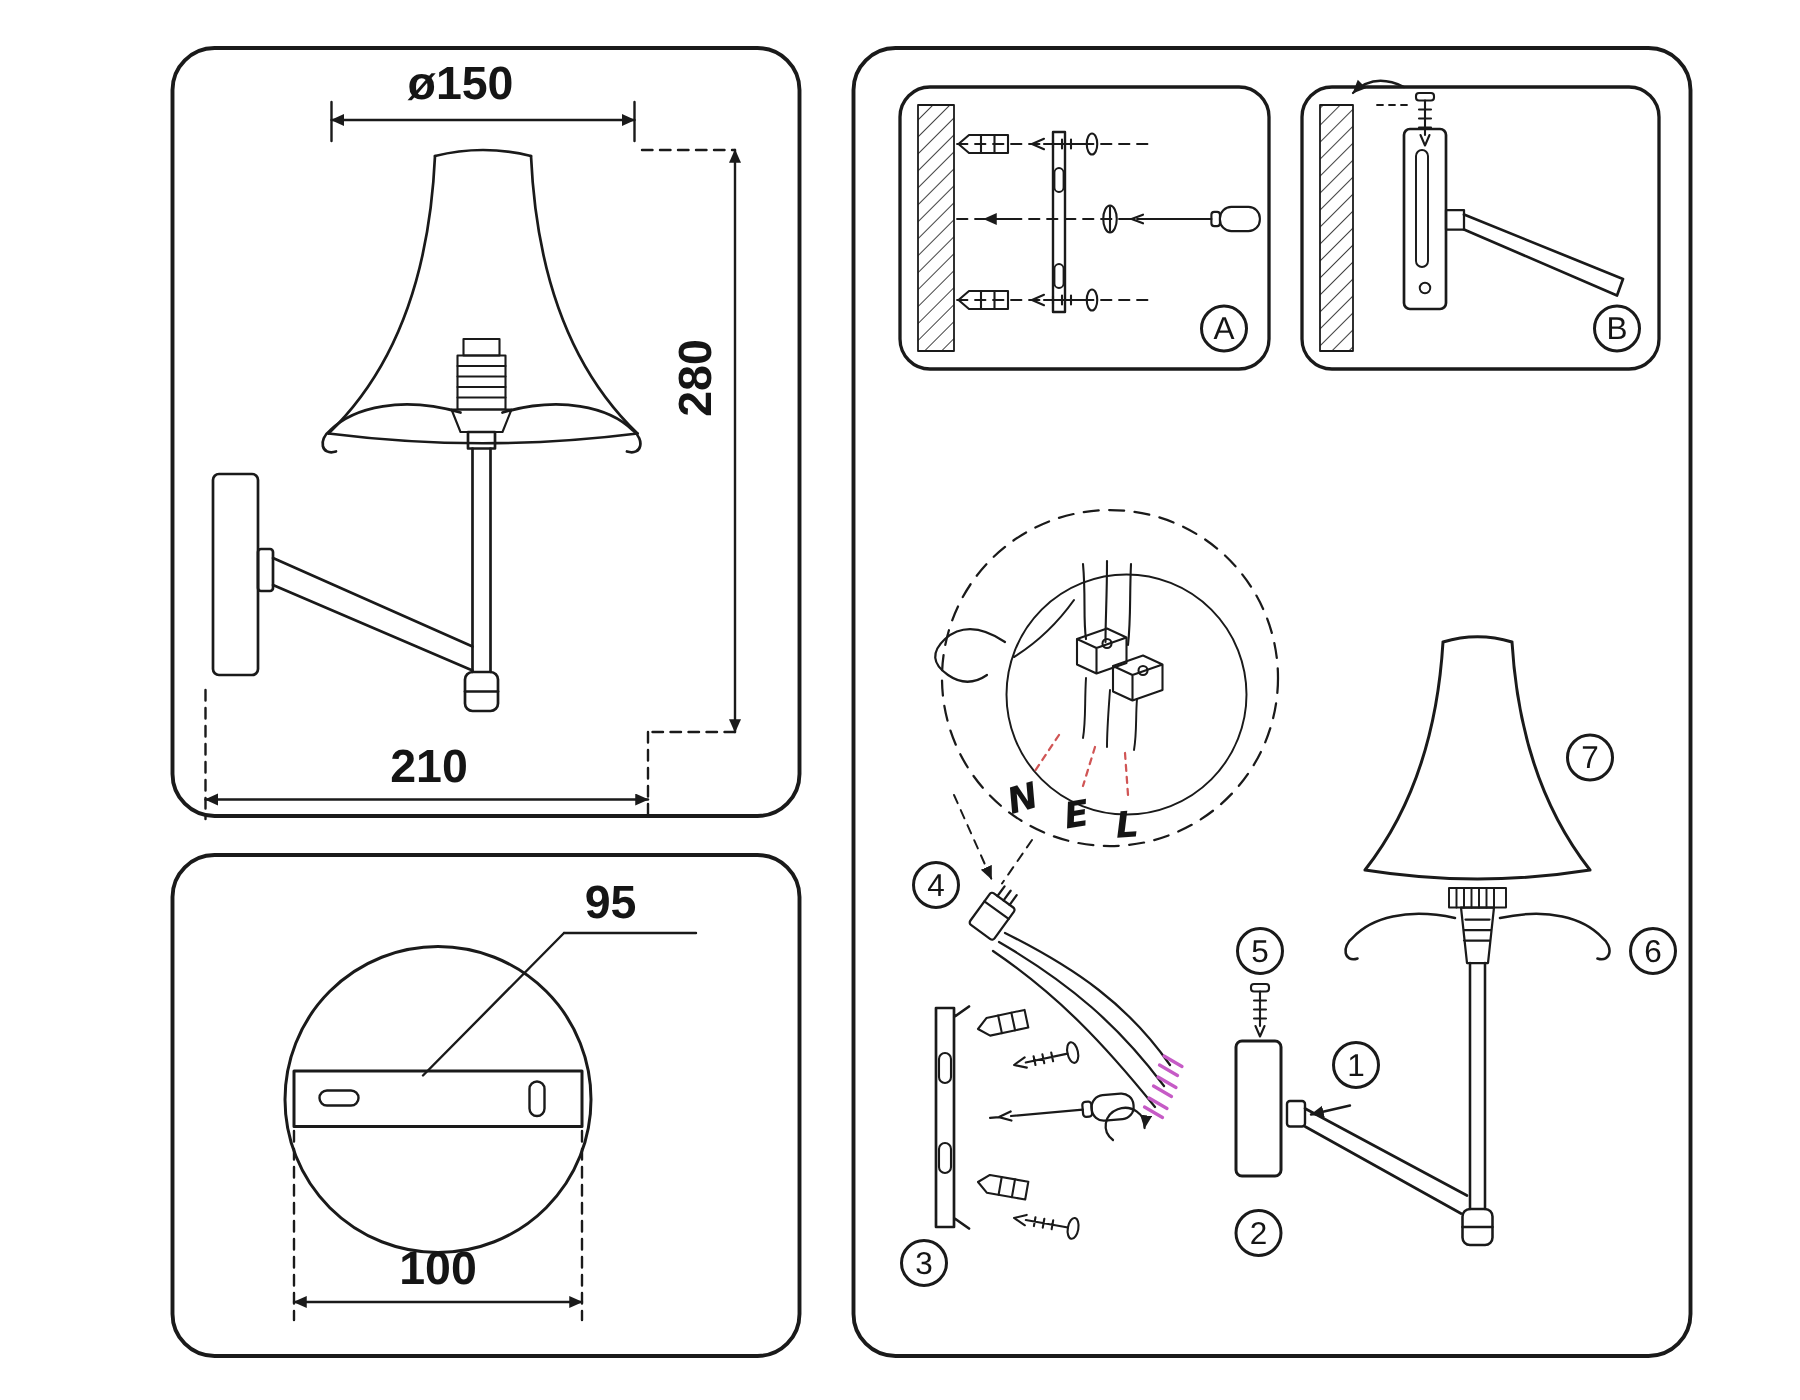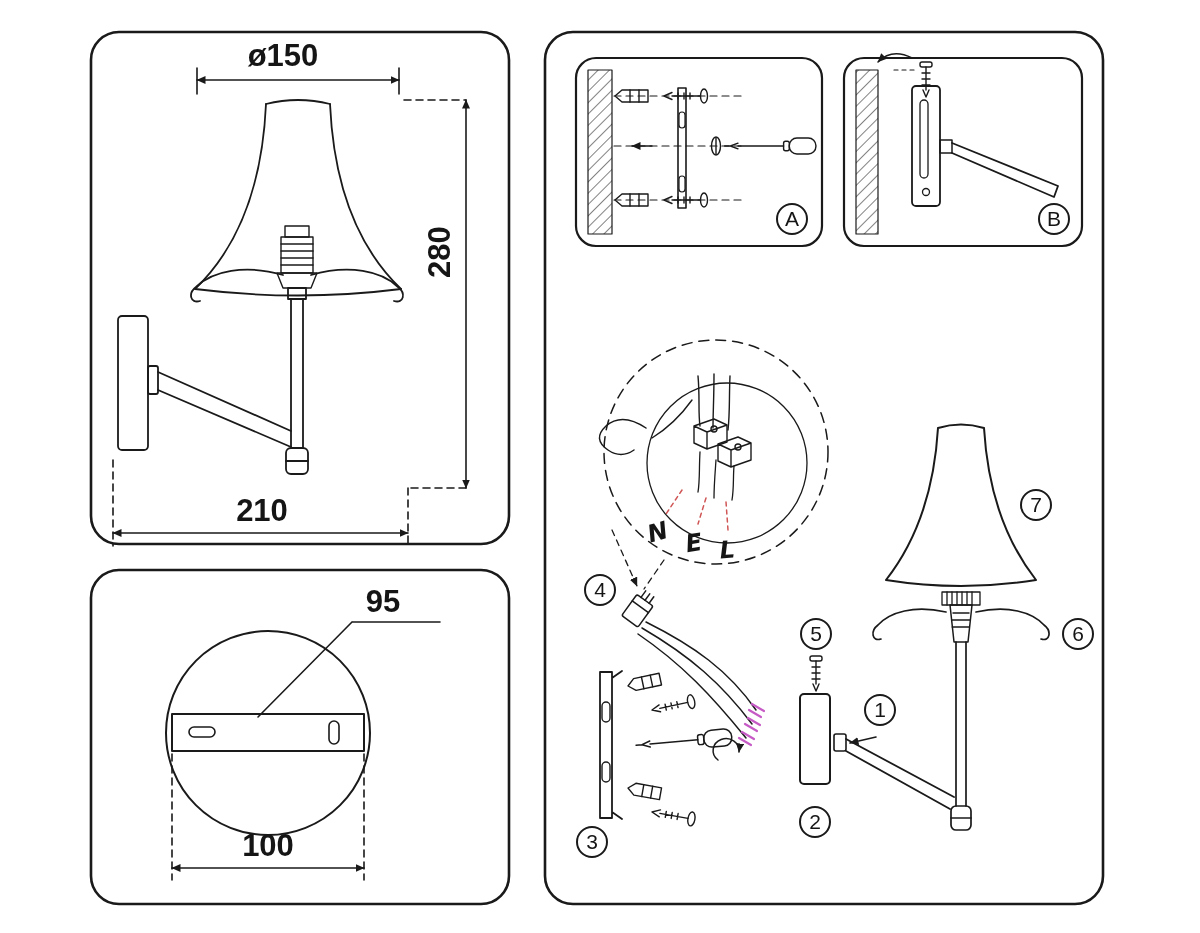--- a/index.html
+++ b/index.html
@@ -1,16 +1,16 @@
 <!DOCTYPE html>
 <html><head>
 <meta charset="utf-8">
 <style>
   html,body { margin:0; padding:0; background:#ffffff; }
-  .sheet { width:980px; height:933px; position:relative; background:#ffffff; }
+  .sheet { width:980px; height:933px; position:relative; background:#ffffff;margin-left:24px; }
   svg { display:block; }
   text { stroke:none !important; }
   .dim-text {
     font-family:"Liberation Sans", sans-serif;
     font-weight:600; font-size:31px; fill:#151515; text-anchor:middle;
   }
   .part-num {
     font-family:"Liberation Sans", sans-serif;
     font-weight:400; font-size:21px; fill:#151515; text-anchor:middle;
   }

